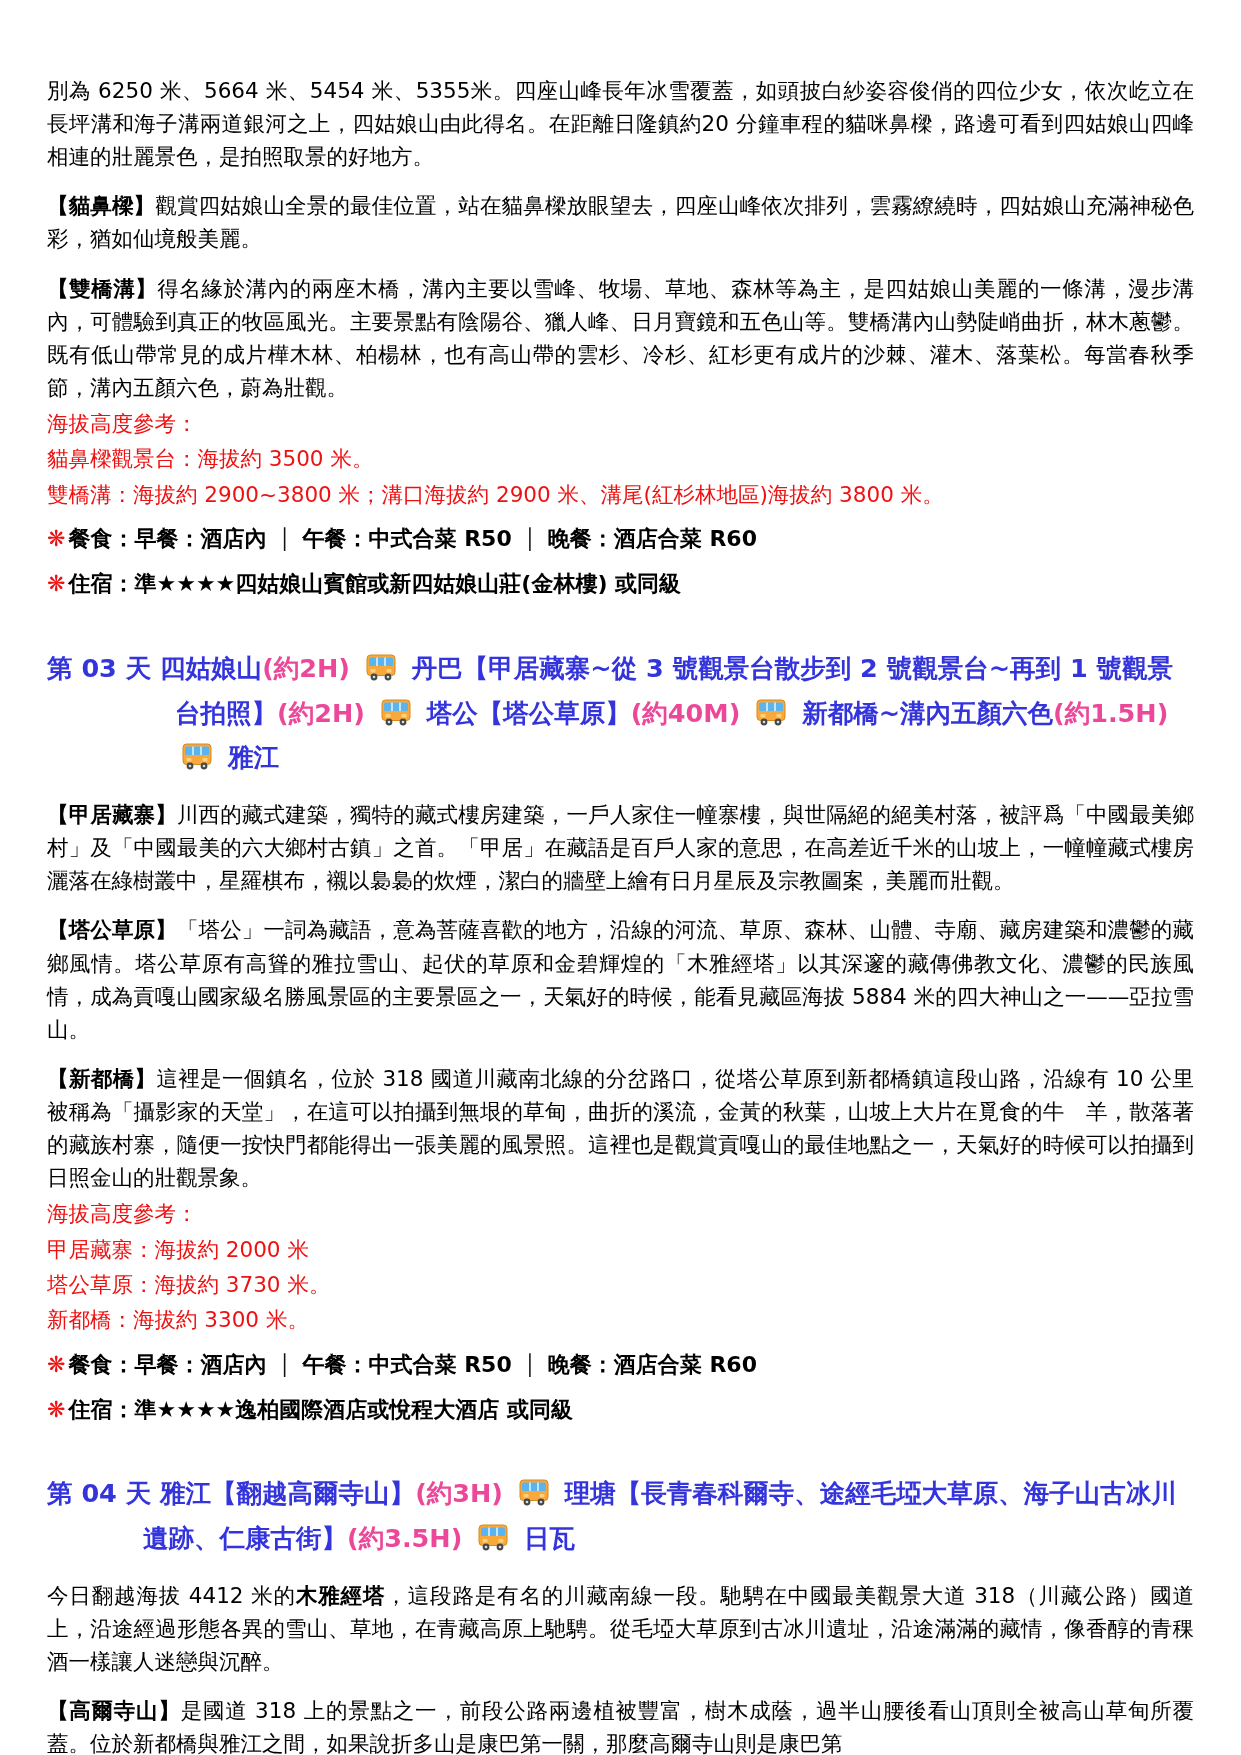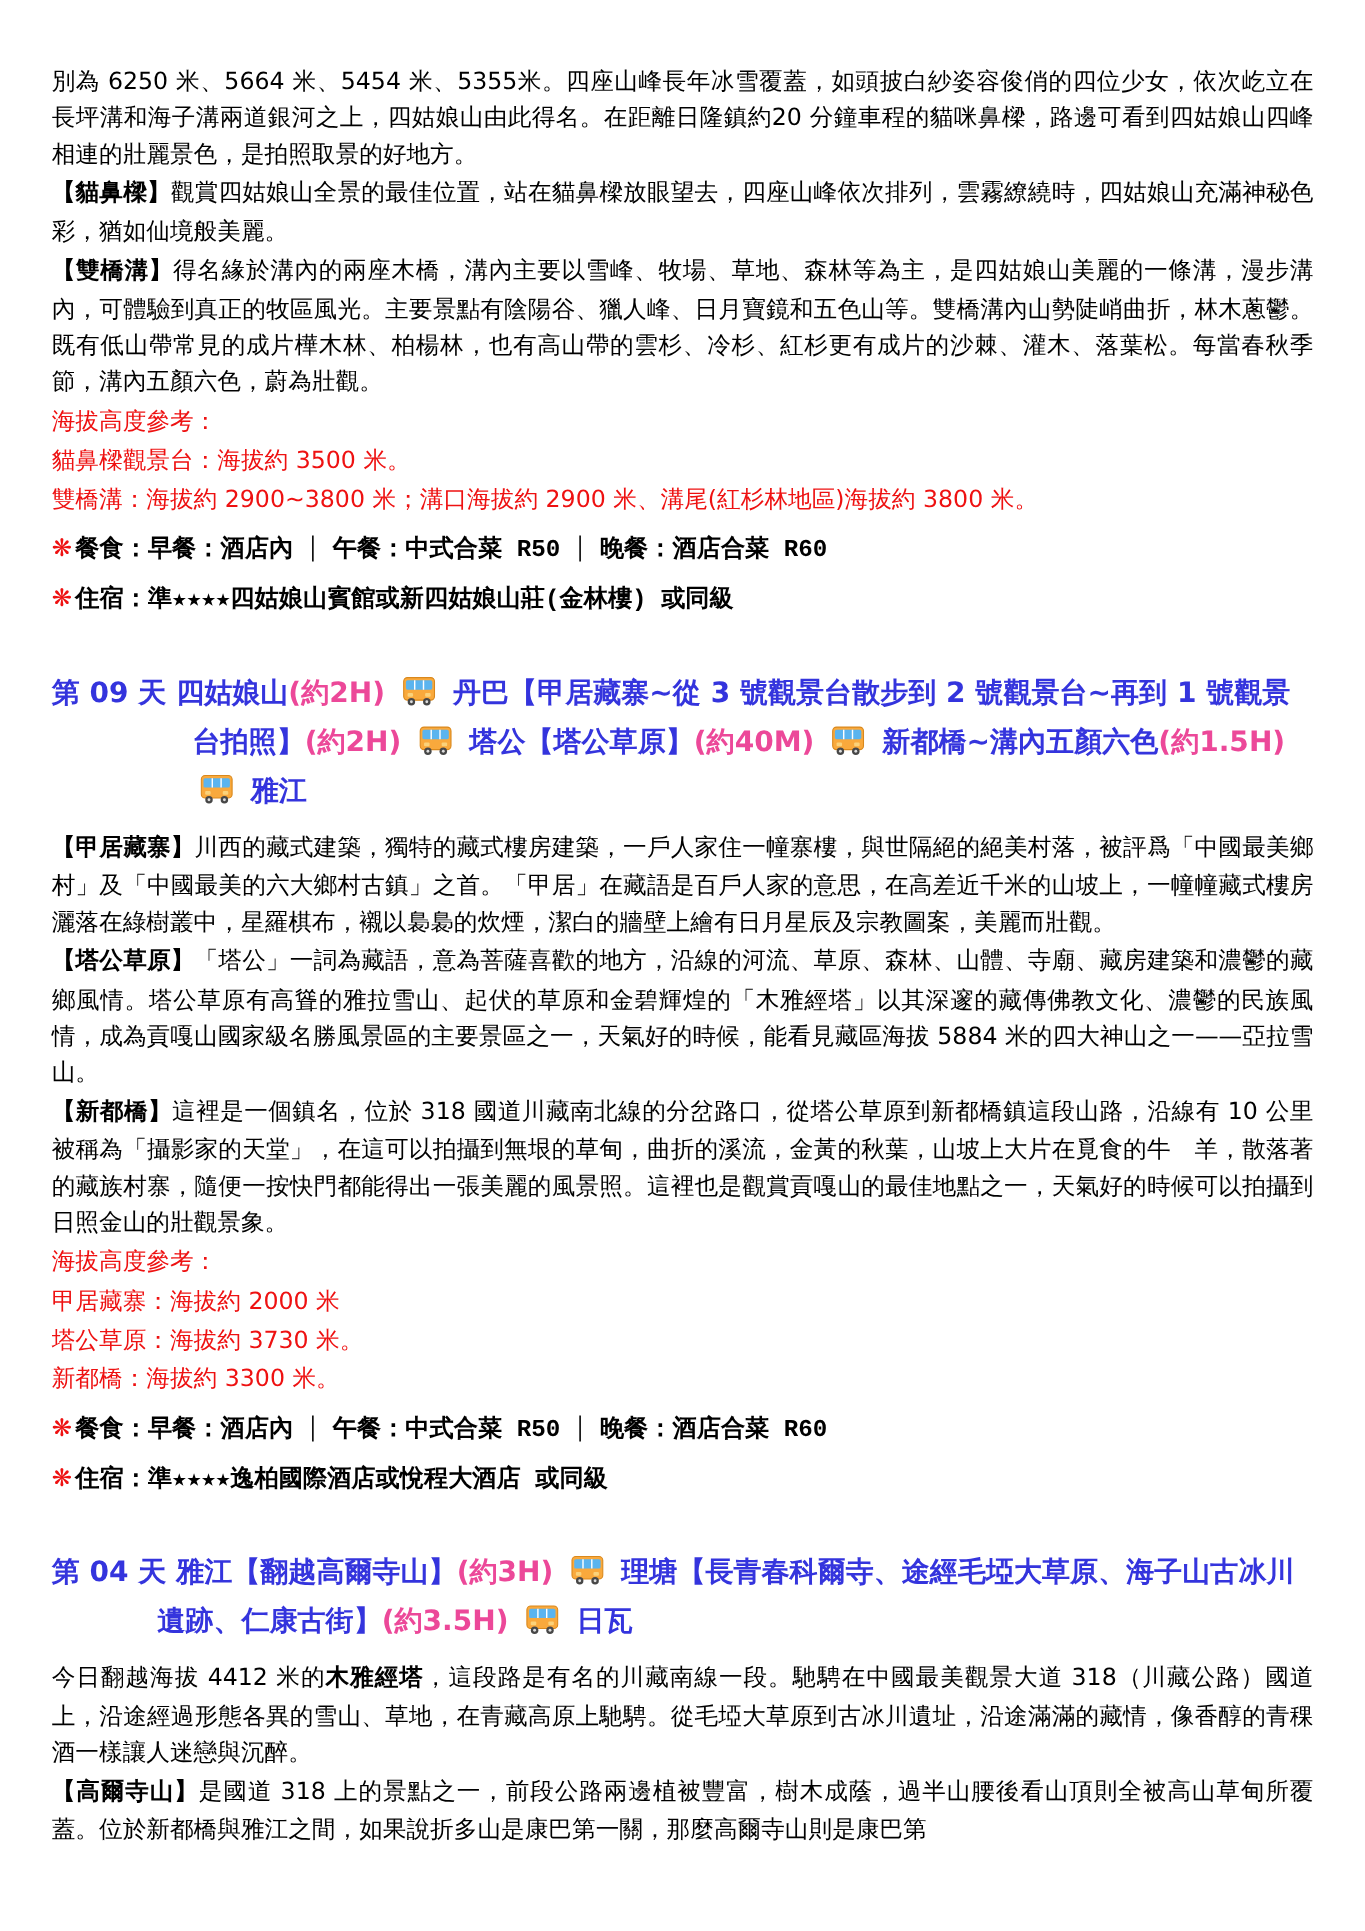--- a/index.html
+++ b/index.html
@@ -4,54 +4,54 @@
 <style>
   html,body{margin:0;padding:0;background:#ffffff;}
   body{
     width:1241px;height:1755px;overflow:hidden;
     font-family:"DejaVu Sans","Liberation Sans",sans-serif;
     color:#000;
   }
   #document{padding:58px 47px 0 47px;}
   .para{
     font-size:21.5px;line-height:1.54;text-align:justify;
-    text-justify:inter-ideograph;margin:0 0 2px 0;
+    text-justify:inter-ideograph;margin:16px 0 2px 0;
   }
   .red-line{
     color:#ee1111;font-size:21.5px;line-height:1.46;margin:4px 0;
   }
   .info-line{
     font-size:22px;font-weight:bold;line-height:1.4;margin:14px 0 12px 0;
   }
   .day-heading{
     color:#3434dd;font-weight:bold;font-size:25.5px;line-height:1.6;
     margin:48px 0 10px 0;text-align:left;
   }
   .hang-lg{padding-left:128px;text-indent:-128px;}
   .hang-sm{padding-left:96px;text-indent:-96px;}
-  .s-b{font-weight:bold;font-family:Liberation Mono, monospace;}
+  .s-b{font-weight:bold;}
   .s-r{color:#ee1111;text-align:right;}
   .s-o{color:#ec4899;}
   .s-flower{color:#ee1111;font-weight:bold;padding-right:3px;}
   .s-sep{font-weight:normal;color:#111;padding:0 12px;font-size:20px;}
   .bus-icon{display:inline-block;vertical-align:-4px;margin:0 7px;text-indent:0;}
 </style>
 </head>
 <body>
 
 <div id="document">
     <div class="para"><span>別為 6250 米、5664 米、5454 米、5355米。四座山峰長年冰雪覆蓋，如頭披白紗姿容俊俏的四位少女，依次屹立在長坪溝和海子溝兩道銀河之上，四姑娘山由此得名。在距離日隆鎮約20 分鐘車程的貓咪鼻樑，路邊可看到四姑娘山四峰相連的壯麗景色，是拍照取景的好地方。</span></div>
     <div class="para"><span class="s-b">【貓鼻樑】</span><span>觀賞四姑娘山全景的最佳位置，站在貓鼻樑放眼望去，四座山峰依次排列，雲霧繚繞時，四姑娘山充滿神秘色彩，猶如仙境般美麗。</span></div>
     <div class="para"><span class="s-b">【雙橋溝】</span><span>得名緣於溝內的兩座木橋，溝內主要以雪峰、牧場、草地、森林等為主，是四姑娘山美麗的一條溝，漫步溝內，可體驗到真正的牧區風光。主要景點有陰陽谷、獵人峰、日月寶鏡和五色山等。雙橋溝內山勢陡峭曲折，林木蔥鬱。既有低山帶常見的成片樺木林、柏楊林，也有高山帶的雲杉、冷杉、紅杉更有成片的沙棘、灌木、落葉松。每當春秋季節，溝內五顏六色，蔚為壯觀。</span></div>
     <div class="red-line"><span class="s-r">海拔高度參考：</span></div>
     <div class="red-line"><span class="s-r">貓鼻樑觀景台：海拔約 3500 米。</span></div>
     <div class="red-line"><span class="s-r">雙橋溝：海拔約 2900~3800 米；溝口海拔約 2900 米、溝尾(紅杉林地區)海拔約 3800 米。</span></div>
     <div class="info-line"><span class="s-flower">❋</span><span class="s-b">餐食：早餐：酒店內</span><span class="s-sep">│</span><span class="s-b">午餐：中式合菜 R50</span><span class="s-sep">│</span><span class="s-b">晚餐：酒店合菜 R60</span></div>
     <div class="info-line"><span class="s-flower">❋</span><span class="s-b">住宿：準★★★★四姑娘山賓館或新四姑娘山莊(金林樓) 或同級</span></div>
-    <div class="day-heading hang-lg"><span>第 09 天 四姑娘山</span><span class="s-o">(約2H)</span>
+    <div class="day-heading hang-lg"><span>第 03 天 四姑娘山</span><span class="s-o">(約2H)</span>
   <span class="bus-icon"><svg width="30" height="27" viewBox="0 0 30 27" aria-hidden="true">
     <rect x="1" y="1" width="28" height="20.5" rx="3.5" fill="#f9a93c" stroke="#d9881c" stroke-width="1"></rect>
     <rect x="3" y="3.5" width="24" height="8.5" rx="1.5" fill="#5ab4ef"></rect>
     <line x1="11" y1="3.5" x2="11" y2="12" stroke="#ffffff" stroke-width="1.3"></line>
     <line x1="19" y1="3.5" x2="19" y2="12" stroke="#ffffff" stroke-width="1.3"></line>
     <rect x="4.5" y="15" width="5" height="3.5" rx="1" fill="#fbd27a"></rect>
     <rect x="20.5" y="15" width="5" height="3.5" rx="1" fill="#fbd27a"></rect>
     <circle cx="8" cy="23" r="3.4" fill="#474747"></circle>
     <circle cx="22" cy="23" r="3.4" fill="#474747"></circle>
     <circle cx="8" cy="23" r="1.3" fill="#dddddd"></circle>

